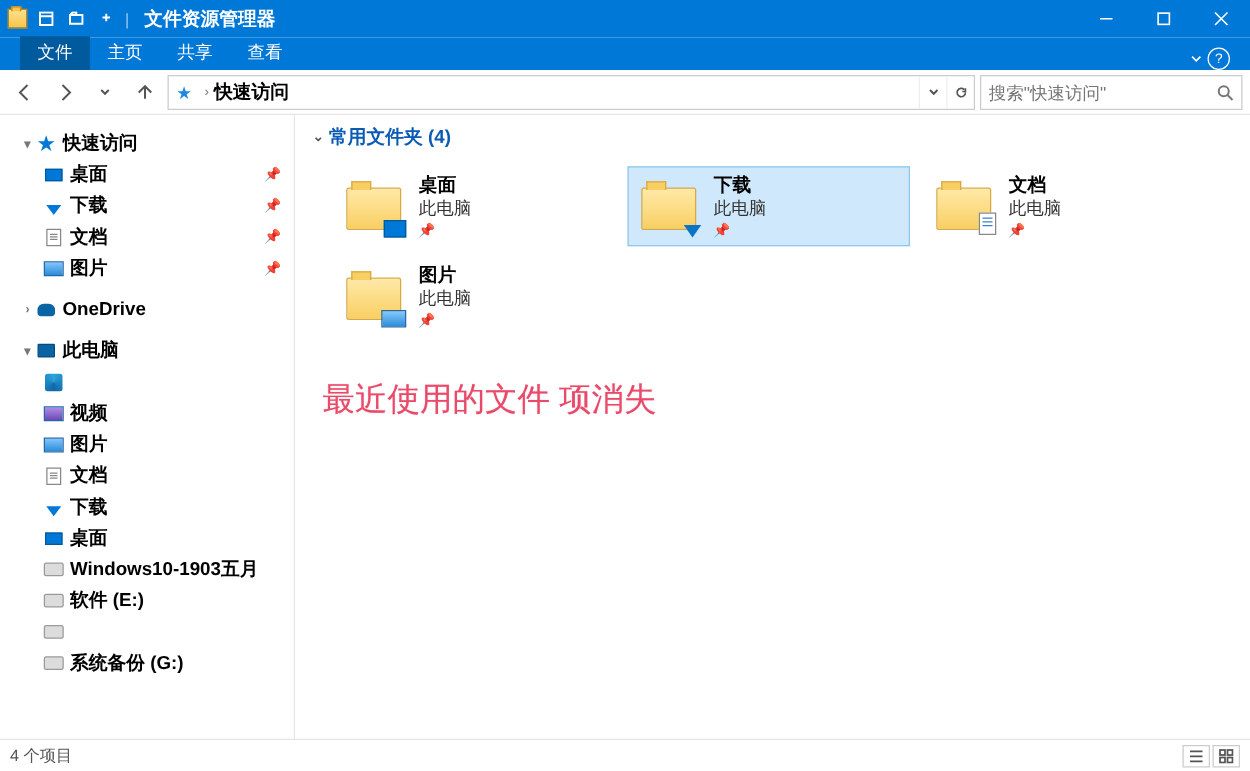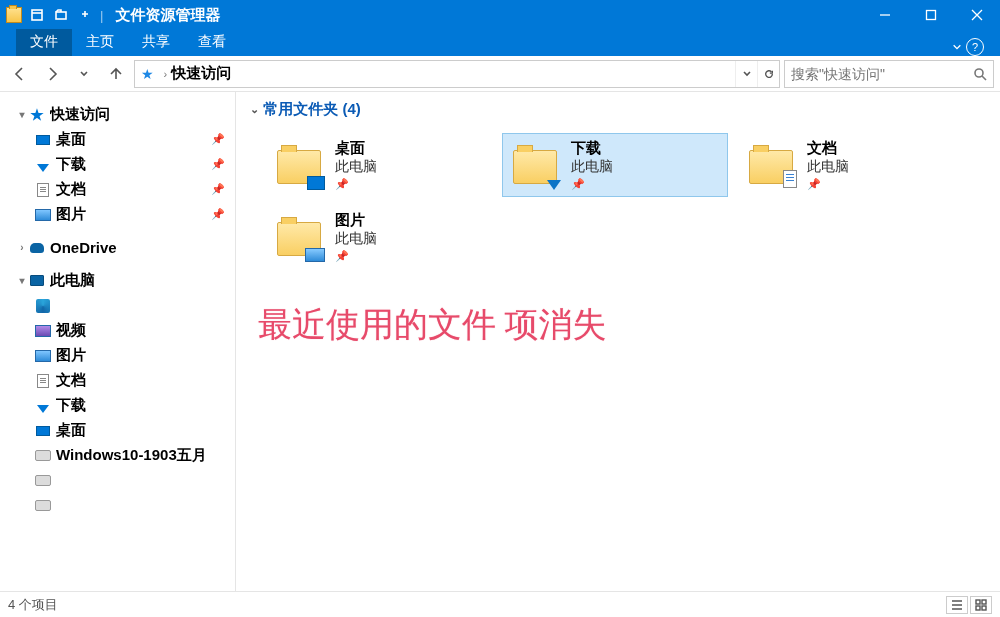--- a/index.html
+++ b/index.html
@@ -77,21 +77,21 @@
 .big-folder::before { content:""; position:absolute; top:-6px; left:3px; width:14px; height:6px; background:#f9cf63; border:1px solid #d7a942; border-bottom:none; }
 .overlay-blue { position:absolute; right:-2px; bottom:-2px; width:18px; height:14px; background:#0078d7; border:1px solid #005a9e; }
 .overlay-arrow { position:absolute; right:-2px; bottom:-2px; width:0; height:0; border-left:7px solid transparent; border-right:7px solid transparent; border-top:10px solid #0b74c7; }
 .overlay-pic { position:absolute; right:-2px; bottom:-2px; width:20px; height:14px; background:linear-gradient(#86caff,#2e8bd8); border:1px solid #2468a8; }
 .overlay-doc { position:absolute; right:-2px; bottom:0px; width:14px; height:18px; background:#fff; border:1px solid #888; }
 .overlay-doc::after { content:""; position:absolute; top:3px; left:2px; right:2px; height:1px; background:#3a82d2; box-shadow:0 3px 0 #3a82d2,0 6px 0 #3a82d2; }
 .tile .t-text .primary { font-size:15px; font-weight:700; }
 .tile .t-text .secondary { font-size:14px; color:#333; }
 .tile .t-text .pin { color:#888; font-size:11px; margin-top:2px; }
 
-.annotation { position:absolute; left:22px; top:210px; font-size:34px; color:#e74a6a; font-family:Liberation Serif, serif; text-shadow:0 0 1px rgba(231,74,106,.4);text-align:center; }
+.annotation { position:absolute; left:22px; top:210px; font-size:26px; color:#e74a6a; font-family:Liberation Sans, sans-serif; text-shadow:0 0 1px rgba(231,74,106,.4);text-align:center; }
 
 
 .statusbar { height:26px; border-top:1px solid #e5e5e5; display:flex; align-items:center; padding:0 8px; font-size:13px; color:#555; }
 .statusbar .view-btns { margin-left:auto; display:flex; gap:2px; }
 .statusbar .vb { width:22px; height:18px; border:1px solid #ccc; display:flex; align-items:center; justify-content:center; }
 .statusbar .vb svg { width:12px; height:12px; fill:none; stroke:#555; stroke-width:1.4; }
 </style>
 </head>
 <body>
 
@@ -291,25 +291,32 @@
     <div class="tnode indent1">
         <span class="icon">
           <span class="mi-drive"></span>
         </span>
         <span class="name">Windows10-1903五月</span>
       </div>
     <div class="tnode indent1">
         <span class="icon">
           <span class="mi-drive"></span>
         </span>
+        <span class="name">软件 (E:)</span>
       </div>
     <div class="tnode indent1">
         <span class="icon">
           <span class="mi-drive"></span>
         </span>
+      </div>
+    <div class="tnode indent1">
+        <span class="icon">
+          <span class="mi-drive"></span>
+        </span>
+        <span class="name">系统备份 (G:)</span>
       </div>
   </div>
 
   <div class="content">
     <div class="group-header">
       <span class="chev">⌄</span>
       <span>常用文件夹 (4)</span>
     </div>
     <div class="grid">
       <div class="tile">

